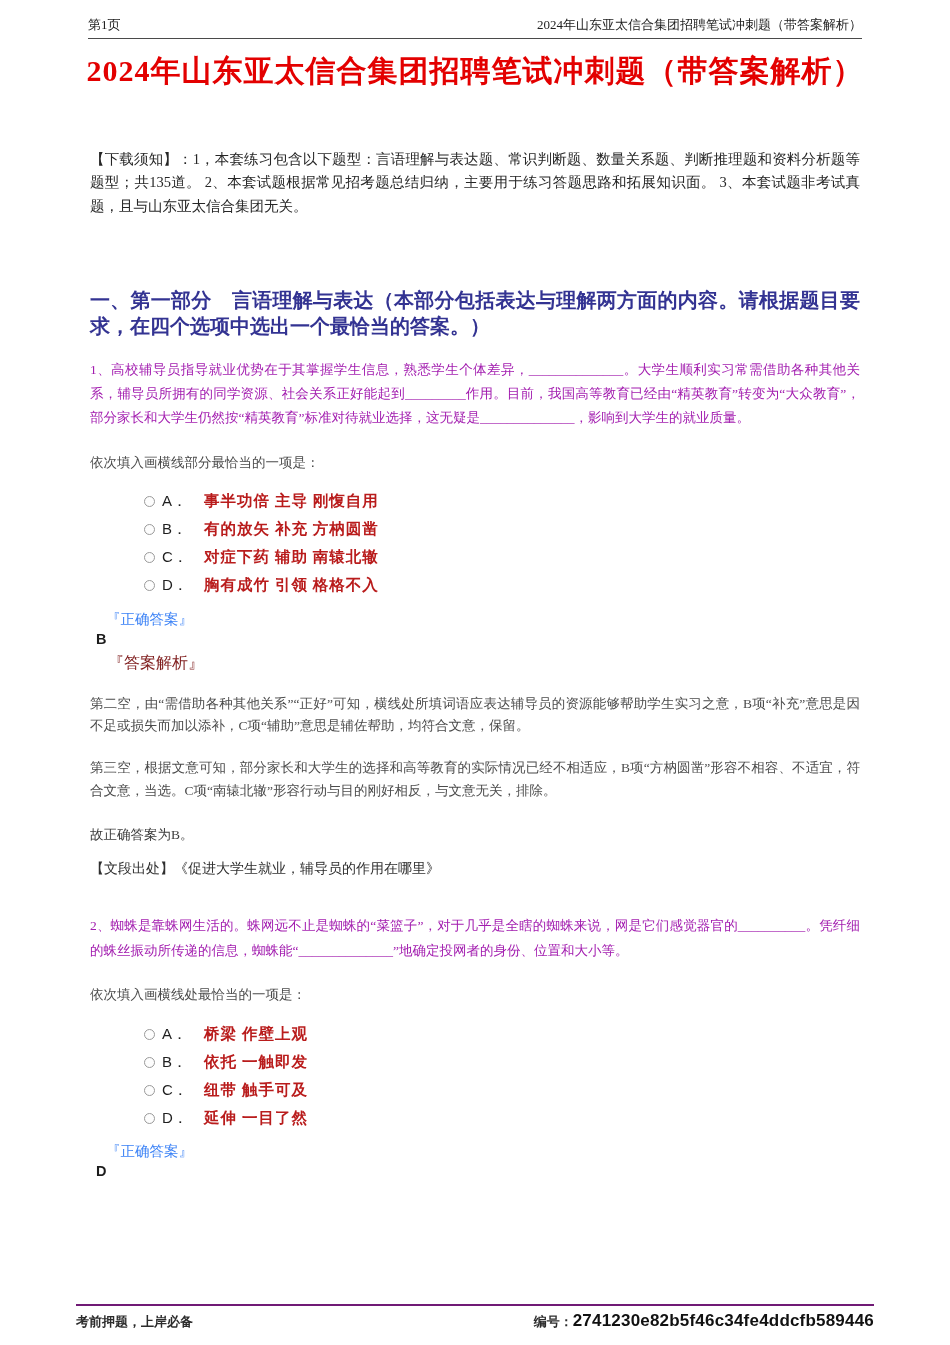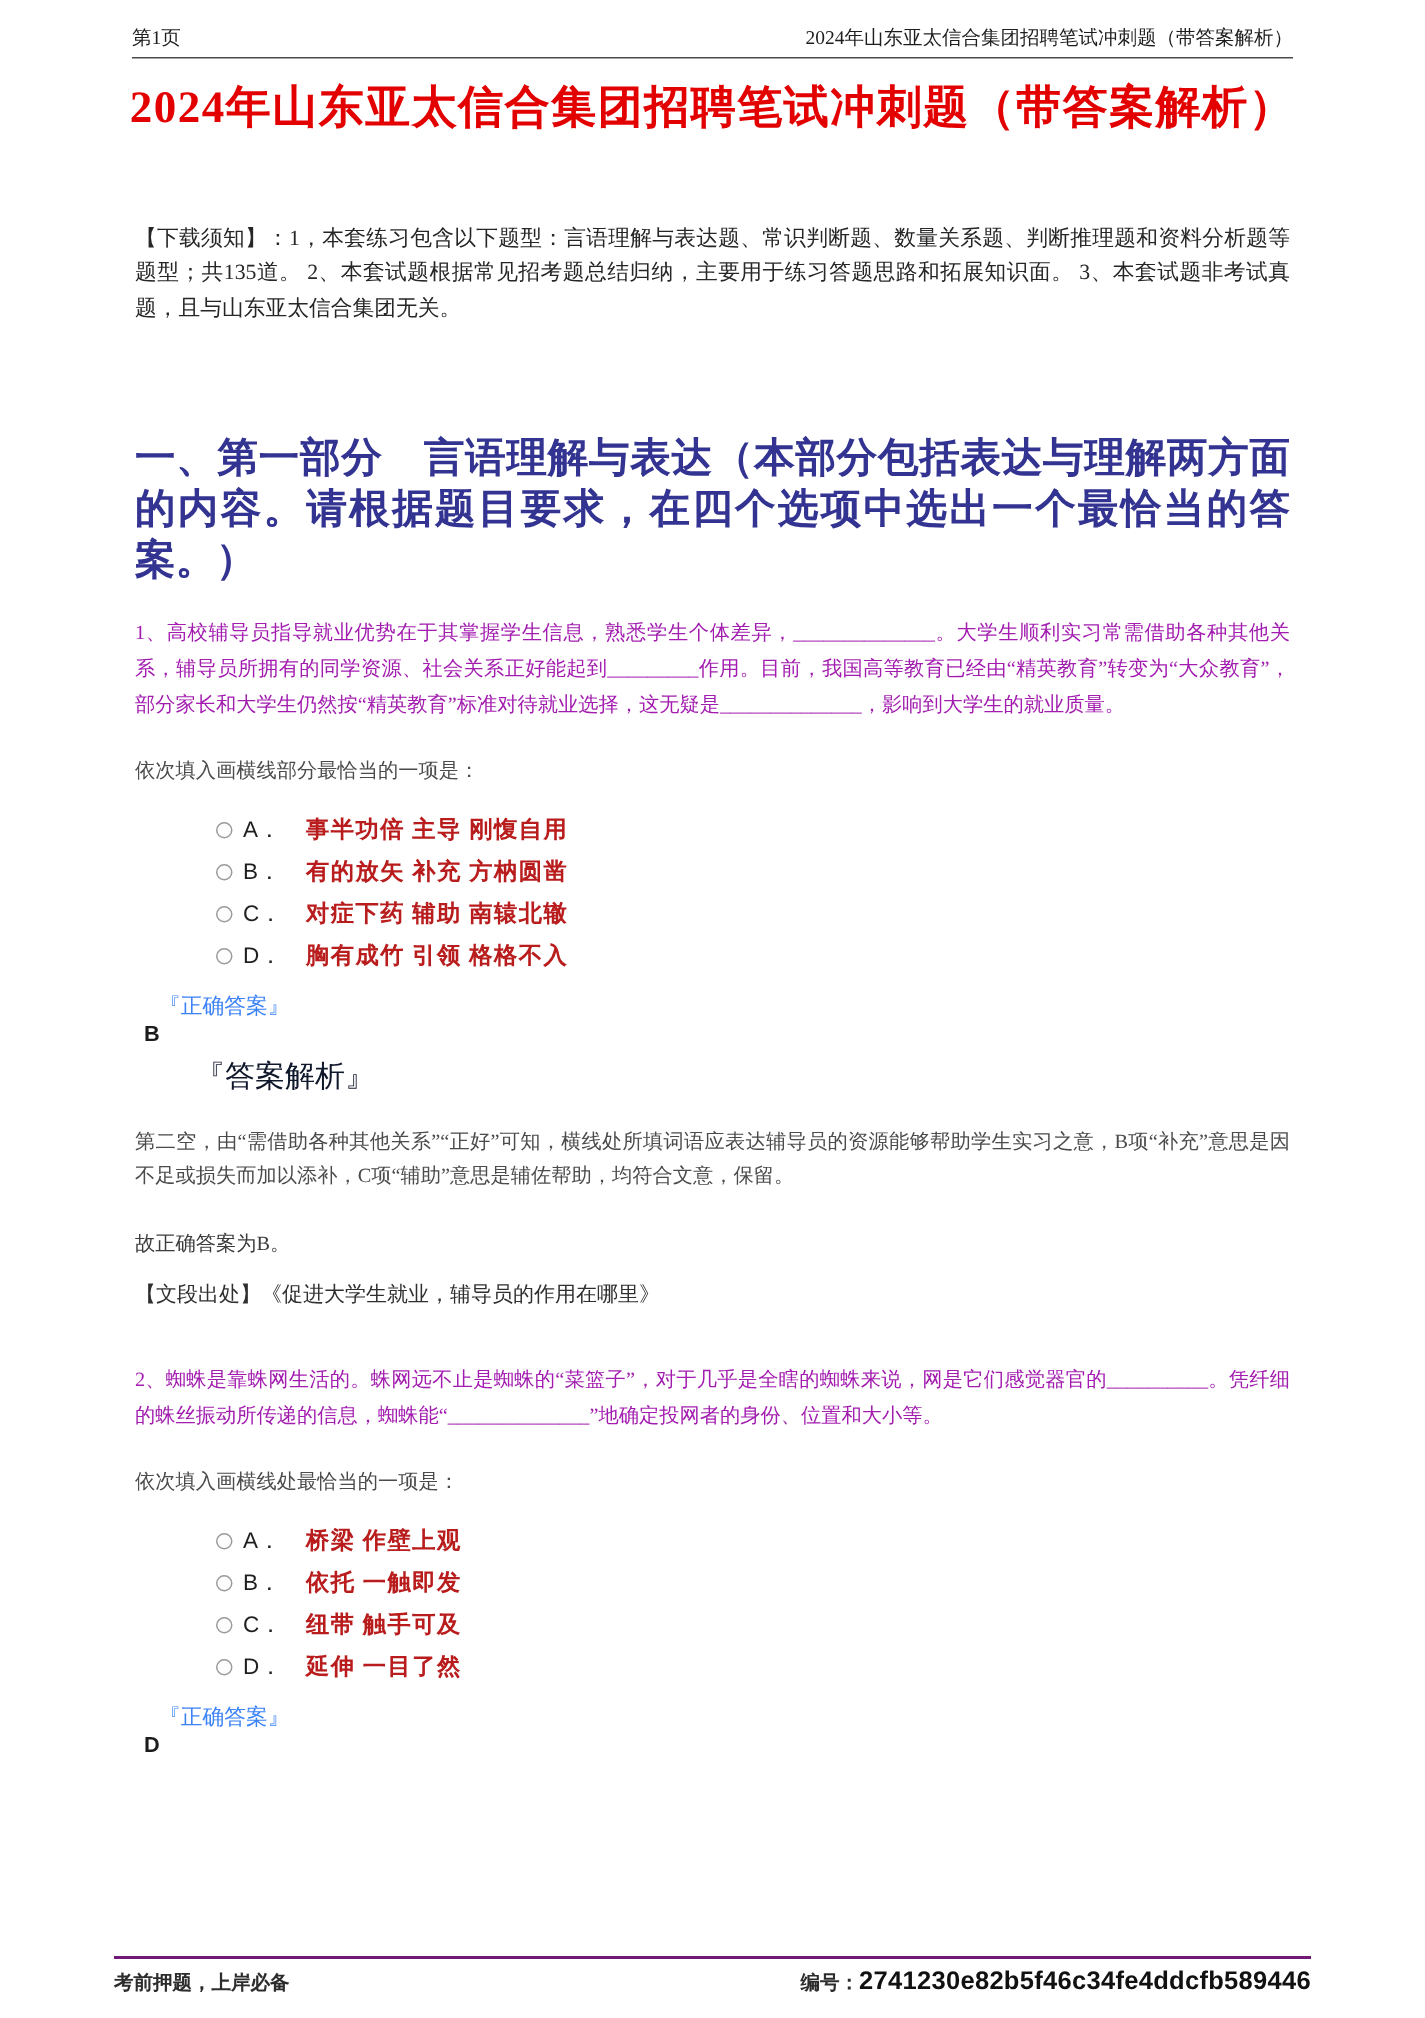--- a/index.html
+++ b/index.html
@@ -44,21 +44,21 @@
     margin: 56px 42px 0 42px;
     font-size: 14.5px;
     line-height: 1.62;
     color: #262626;
     text-align: justify;
   }
 
   
   .section-heading {
     margin: 70px 42px 0 42px;
-    font-size: 27px;
+    font-size: 20px;
     font-weight: bold;
     line-height: 1.26;
     color: #333392;
     text-align: justify;
   }
 
   .question { margin: 0 42px; }
   .q1 { margin-top: 19px; }
   .q2 { margin-top: 36px; }
 
@@ -113,23 +113,23 @@
     color: #3b82f6;
   }
   .answer-value {
     margin: 2px 42px 0 48px;
     font-family: "Liberation Sans", "DejaVu Sans", sans-serif;
     font-size: 14.5px;
     font-weight: bold;
     color: #1c1c1c;
   }
   .analysis-label {
-    margin: 6px 42px 0 82px;
-    font-size: 20px;
-    color: #0f172a;
+    margin: 6px 42px 0 60px;
+    font-size: 16px;
+    color: #7f1d1d;
   }
 
   .analysis-para {
     margin: 19px 42px 0 42px;
     font-size: 13.5px;
     line-height: 1.68;
     color: #4b4b4b;
     text-align: justify;
   }
   .conclusion {
@@ -208,20 +208,21 @@
         <span class="option-text">胸有成竹 引领 格格不入</span>
       </div>
     </div>
   </div>
 
   <div class="answer-label">『正确答案』</div>
   <div class="answer-value">B</div>
   <div class="analysis-label">『答案解析』</div>
 
   <p class="analysis-para">第二空，由“需借助各种其他关系”“正好”可知，横线处所填词语应表达辅导员的资源能够帮助学生实习之意，B项“补充”意思是因不足或损失而加以添补，C项“辅助”意思是辅佐帮助，均符合文意，保留。</p>
+  <p class="analysis-para">第三空，根据文意可知，部分家长和大学生的选择和高等教育的实际情况已经不相适应，B项“方枘圆凿”形容不相容、不适宜，符合文意，当选。C项“南辕北辙”形容行动与目的刚好相反，与文意无关，排除。</p>
 
   <p class="conclusion">故正确答案为B。</p>
   <p class="source">【文段出处】《促进大学生就业，辅导员的作用在哪里》</p>
 
   <div class="question q2">
     <p class="stem">2、蜘蛛是靠蛛网生活的。蛛网远不止是蜘蛛的“菜篮子”，对于几乎是全瞎的蜘蛛来说，网是它们感觉器官的__________。凭纤细的蛛丝振动所传递的信息，蜘蛛能“______________”地确定投网者的身份、位置和大小等。</p>
     <p class="prompt">依次填入画横线处最恰当的一项是：</p>
 
     <div class="options">
       <div class="option-row">

